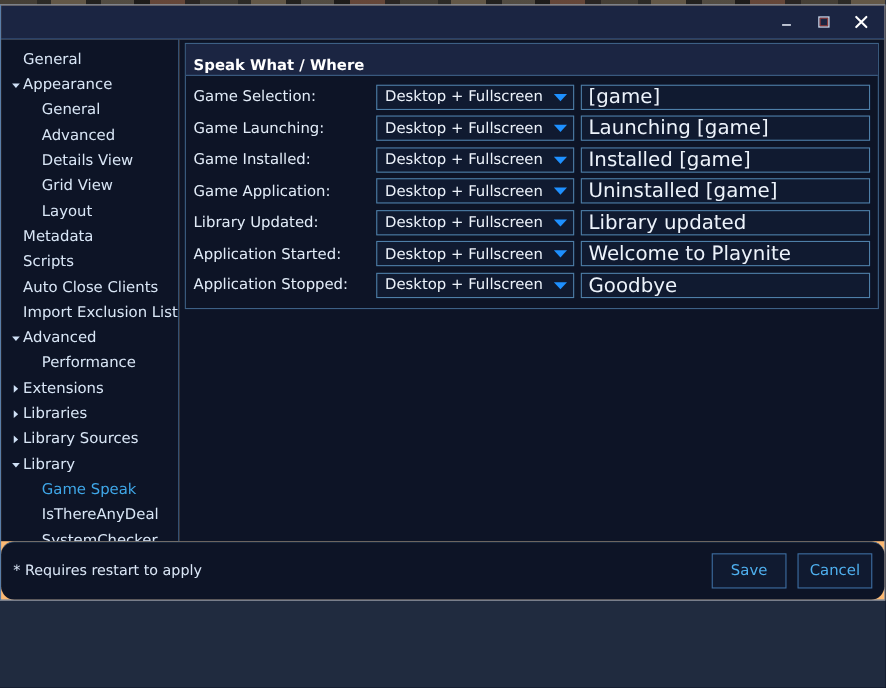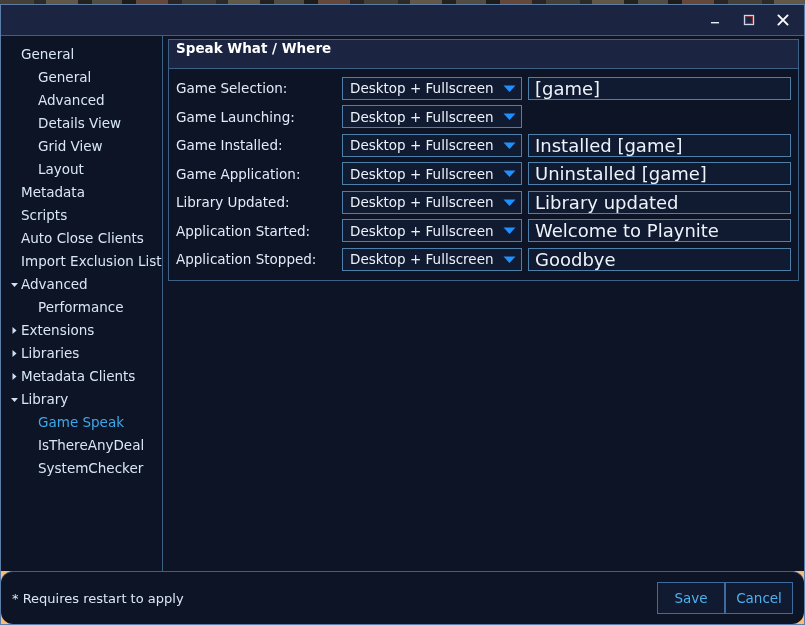--- a/index.html
+++ b/index.html
@@ -29,21 +29,21 @@
         #1d1a16 122px, #1d1a16 136px,
         #6e4a38 136px, #6e4a38 168px,
         #2a2420 168px, #2a2420 182px);
     opacity: .9;
   }
 
   
   #window {
     position: absolute;
     left: 0; top: 4px;
-    width: 805px; height: 621px;
+    width: 805px; height: 542px;
     background: #fdba74;
     border: 1px solid #5a7ea8;
     border-top: 1px solid #5a7ea8;
     display: flex;
     flex-direction: column;
   }
 
   
   #titlebar {
     height: 31px;
@@ -124,21 +124,21 @@
     position: absolute;
     left: 5px; top: 3px; right: 5px;
     border: 1px solid #3d6085;
     background: #0d1426;
   }
   #section-header {
     height: 29px;
     background: #1b2542;
     border-bottom: 1px solid #3d6085;
     display: flex;
-    align-items: flex-start;
+    align-items: flex-end;
     padding-left: 7px;
     color: #ffffff;
     font-size: 13.5px;
     font-weight: bold;
   }
   #rows { padding: 5px 0 6px 0; }
   .form-row {
     display: flex;
     align-items: center;
     height: 28.5px;
@@ -208,21 +208,21 @@
   .action-btn {
     width: 68px;
     height: 32px;
     border: 1px solid #3d6da0;
     background: #101a30;
     color: #4fb0ef;
     font-size: 13.5px;
     display: flex;
     align-items: center;
     justify-content: center;
-    margin-left: 0;
+    margin-left: 10px;
     cursor: default;
   }
 </style>
 </head>
 <body>
 
 <div id="desktop-backdrop"></div>
 
 <div id="window">
 
@@ -248,20 +248,28 @@
       </svg>
     </div>
   </div>
 
   <div id="window-body">
 
     <div id="sidebar">
         <div class="tree-item lvl0 no-arrow">
           <span class="tree-label">General</span>
         </div>
+        <div class="tree-item lvl0">
+          <span class="expander">
+            <svg width="9" height="9" viewBox="0 0 9 9">
+              <path d="M1 3 L8 3 L4.5 7 Z" fill="#cfe0f5"></path>
+            </svg>
+          </span>
+          <span class="tree-label">Appearance</span>
+        </div>
         <div class="tree-item lvl1 no-arrow">
           <span class="tree-label">General</span>
         </div>
         <div class="tree-item lvl1 no-arrow">
           <span class="tree-label">Advanced</span>
         </div>
         <div class="tree-item lvl1 no-arrow">
           <span class="tree-label">Details View</span>
         </div>
         <div class="tree-item lvl1 no-arrow">
@@ -308,21 +316,21 @@
             </svg>
           </span>
           <span class="tree-label">Libraries</span>
         </div>
         <div class="tree-item lvl0">
           <span class="expander">
             <svg width="9" height="9" viewBox="0 0 9 9">
               <path d="M2.5 1 L6.5 4.5 L2.5 8 Z" fill="#cfe0f5"></path>
             </svg>
           </span>
-          <span class="tree-label">Metadata Clients</span>
+          <span class="tree-label">Library Sources</span>
         </div>
         <div class="tree-item lvl0">
           <span class="expander">
             <svg width="9" height="9" viewBox="0 0 9 9">
               <path d="M1 3 L8 3 L4.5 7 Z" fill="#cfe0f5"></path>
             </svg>
           </span>
           <span class="tree-label">Library</span>
         </div>
         <div class="tree-item lvl1 no-arrow selected">
@@ -358,20 +366,23 @@
             </div>
             <div class="form-row">
               <div class="row-label">Game Launching:</div>
               <div class="combo">
                 <span class="combo-value">Desktop + Fullscreen</span>
                 <span class="chevron">
                   <svg width="13" height="9" viewBox="0 0 13 9">
                     <path d="M0.5 1.5 L12.5 1.5 L6.5 8 Z" fill="#1e90ff"></path>
                   </svg>
                 </span>
+              </div>
+              <div class="textbox">
+                <span class="tb-value">Launching [game]</span>
               </div>
             </div>
             <div class="form-row">
               <div class="row-label">Game Installed:</div>
               <div class="combo">
                 <span class="combo-value">Desktop + Fullscreen</span>
                 <span class="chevron">
                   <svg width="13" height="9" viewBox="0 0 13 9">
                     <path d="M0.5 1.5 L12.5 1.5 L6.5 8 Z" fill="#1e90ff"></path>
                   </svg>

